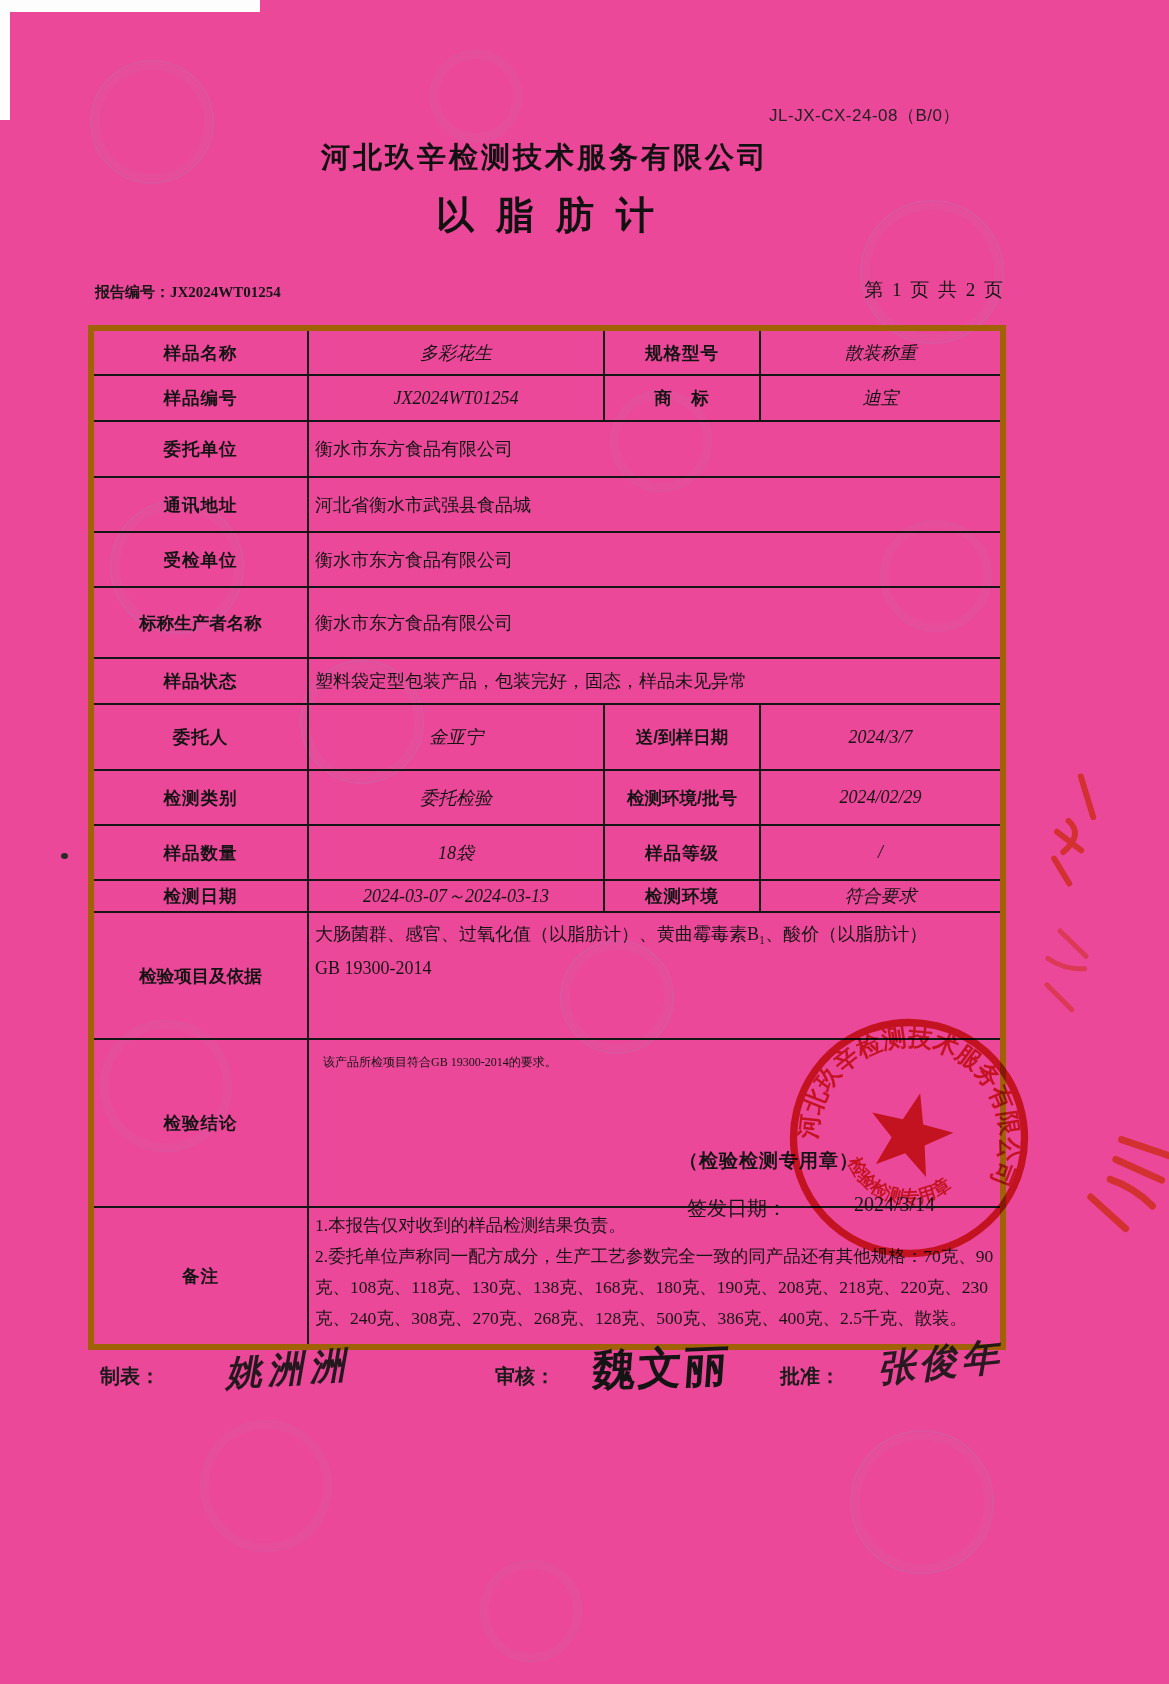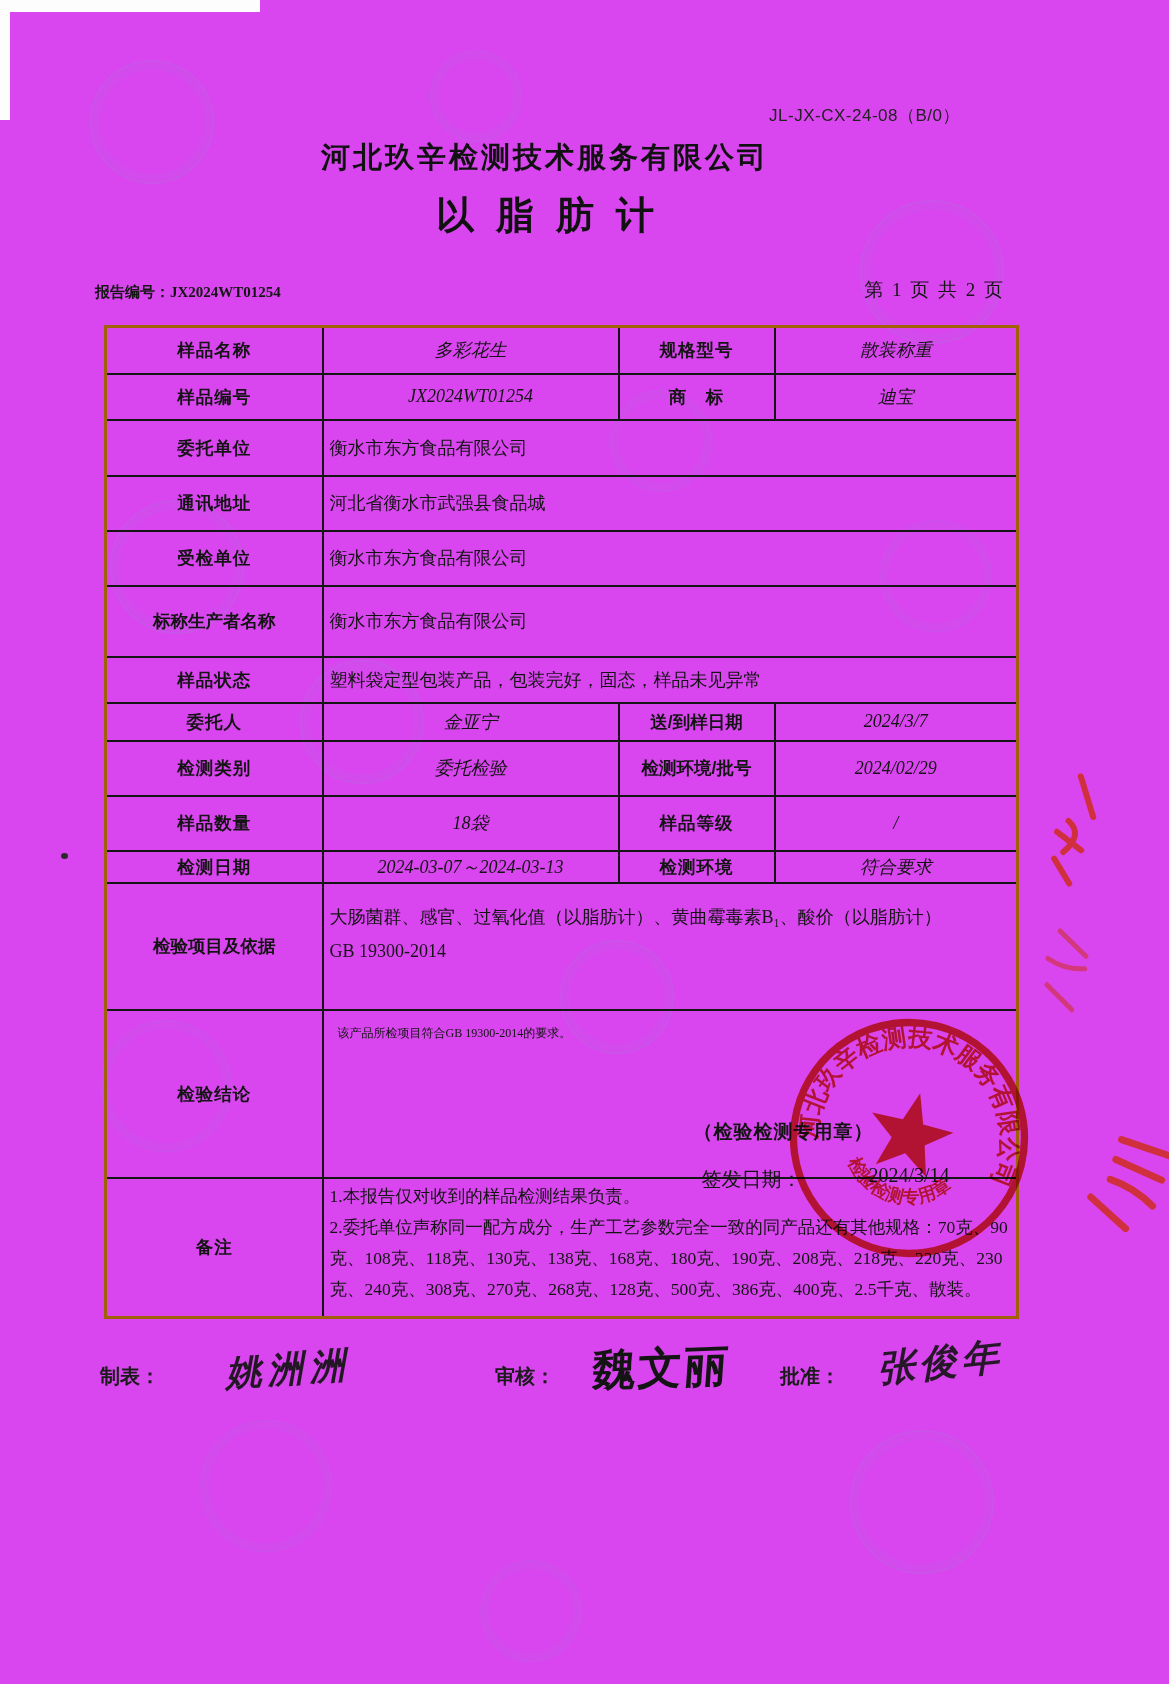--- a/index.html
+++ b/index.html
@@ -6,21 +6,21 @@
   body{
     width:1169px;height:1684px;
     background:#b9c2c4;
     font-family:"Liberation Serif","DejaVu Serif",serif;
     color:#1b1b1b;
     position:relative;
     overflow:hidden;
   }
   .page{
     position:absolute;left:0;top:0;width:1169px;height:1684px;
-    background:#d946ef;
+    background:#ec4899;
     overflow:hidden;
   }
   
   .wm{
     position:absolute;border-radius:50%;
     border:2px solid rgba(110,180,200,0.13);
     box-shadow:inset 0 0 0 8px rgba(110,180,200,0.05);
     pointer-events:none;
   }
   .wm.small{border-width:1px;}
@@ -45,24 +45,24 @@
   }
   .report-no{
     position:absolute;left:95px;top:283px;
     font-size:15px;font-weight:bold;color:#161616;
   }
   .page-info{
     position:absolute;right:164px;top:277px;
     font-size:19px;color:#161616;letter-spacing:2px;
   }
   table.main{
-    position:absolute;left:104px;top:325px;
+    position:absolute;left:88px;top:325px;
     width:912px;border-collapse:collapse;table-layout:fixed;
     font-size:18px;color:#141414;
-    border:3px solid #a16207;
+    border:6px solid #a16207;
   }
   table.main td{
     border:2px solid #151515;
     padding:2px 6px;
     vertical-align:middle;
     overflow:visible;
   }
   td.lbl{
     text-align:center;font-weight:bold;
     font-family:"Liberation Sans","DejaVu Sans",sans-serif;
@@ -166,21 +166,21 @@
       <td class="l" colspan="3">衡水市东方食品有限公司</td>
     </tr>
     <tr style="height:71px">
       <td class="lbl" style="letter-spacing:0;">标称生产者名称</td>
       <td class="l" colspan="3">衡水市东方食品有限公司</td>
     </tr>
     <tr style="height:46px">
       <td class="lbl">样品状态</td>
       <td class="l" colspan="3">塑料袋定型包装产品，包装完好，固态，样品未见异常</td>
     </tr>
-    <tr style="height:38px">
+    <tr style="height:66px">
       <td class="lbl">委托人</td>
       <td class="c">金亚宁</td>
       <td class="lbl" style="letter-spacing:0;">送/到样日期</td>
       <td class="c">2024/3/7</td>
     </tr>
     <tr style="height:55px">
       <td class="lbl">检测类别</td>
       <td class="c">委托检验</td>
       <td class="lbl" style="letter-spacing:0;">检测环境/批号</td>
       <td class="c">2024/02/29</td>
@@ -192,21 +192,21 @@
       <td class="c">/</td>
     </tr>
     <tr style="height:32px">
       <td class="lbl">检测日期</td>
       <td class="c">2024-03-07～2024-03-13</td>
       <td class="lbl">检测环境</td>
       <td class="c">符合要求</td>
     </tr>
     <tr style="height:127px">
       <td class="lbl" style="letter-spacing:0;">检验项目及依据</td>
-      <td class="l two-line" colspan="3" style="vertical-align:top;padding-top:16px;">
+      <td class="l two-line" colspan="3" style="vertical-align:top;padding-top:4px;">
         <div>大肠菌群、感官、过氧化值（以脂肪计）、黄曲霉毒素B₁、酸价（以脂肪计）</div>
         <div>GB 19300-2014</div>
       </td>
     </tr>
     <tr style="height:168px">
       <td class="lbl">检验结论</td>
       <td class="rel" colspan="3">
         <div class="concl-text">该产品所检项目符合GB 19300-2014的要求。</div>
         <div class="seal-note">（检验检测专用章）</div>
         <div class="issue-row">签发日期：</div>

